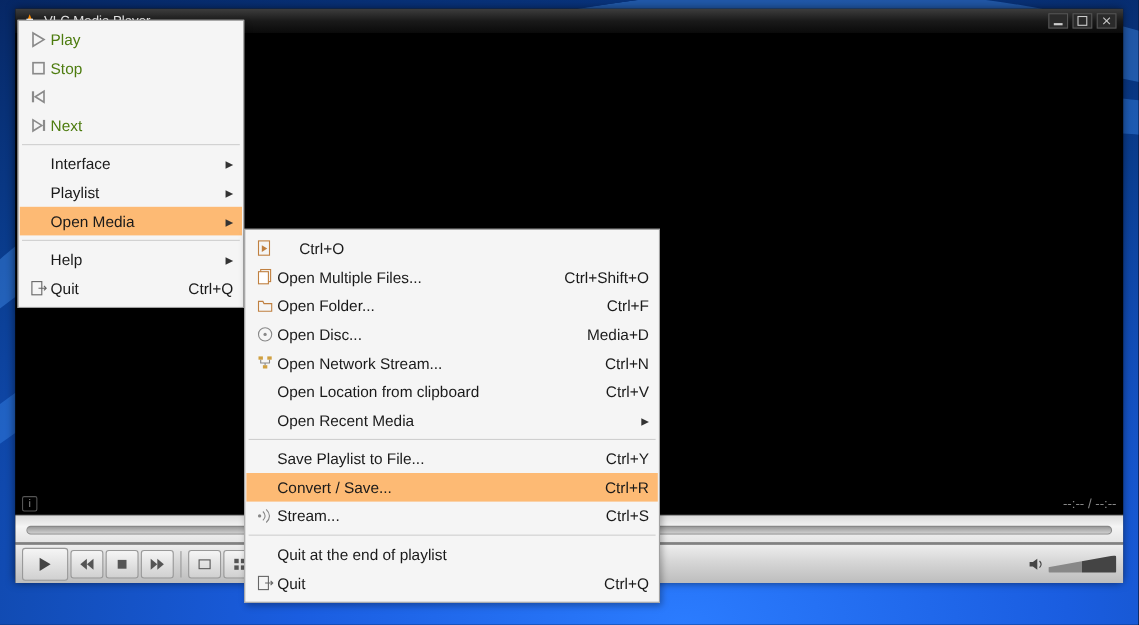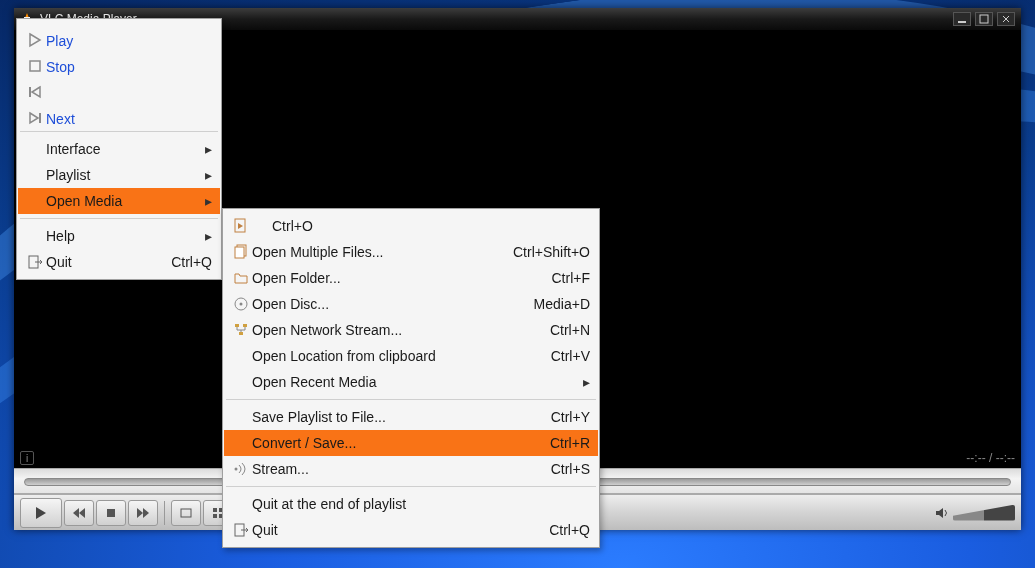--- a/index.html
+++ b/index.html
@@ -125,22 +125,22 @@
     padding: 4px 1px;
   }
   .menu1 { left: 16px; top: 18px; width: 206px; }
   .menu2 { left: 222px; top: 208px; width: 378px; }
   .menu-sep { height: 1px; background: #cfcfcf; margin: 4px 2px; }
   .menu-item {
     display: flex; align-items: center;
     height: 26px; padding: 0 8px 0 6px;
     color: #1a1a1a; cursor: default;
   }
-  .menu-item.disabled { color: #1d4ed8; align-items: flex-end; }
-  .menu-item.highlight { background: #f97316; }
+  .menu-item.disabled { color: #4d7c0f; }
+  .menu-item.highlight { background: #fdba74; }
   .mi-icon { width: 22px; height: 18px; display: flex; align-items: center; justify-content: center; color: #8a8a8a; flex-shrink: 0; }
   .menu-item:not(.disabled) .mi-icon.colored { color: #666; }
   .mi-label { flex: 1; white-space: nowrap; }
   .mi-accel { color: #1a1a1a; margin-left: 20px; white-space: nowrap; }
   .mi-arrow { width: 10px; text-align: right; color: #333; }
 
   svg { display: block; }
 </style>
 </head>
 <body>

